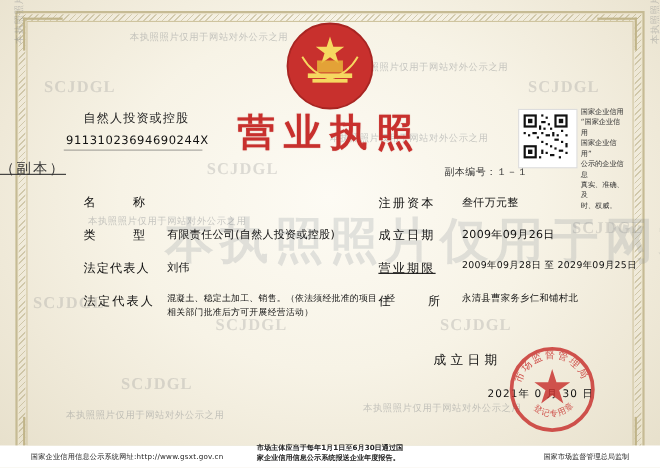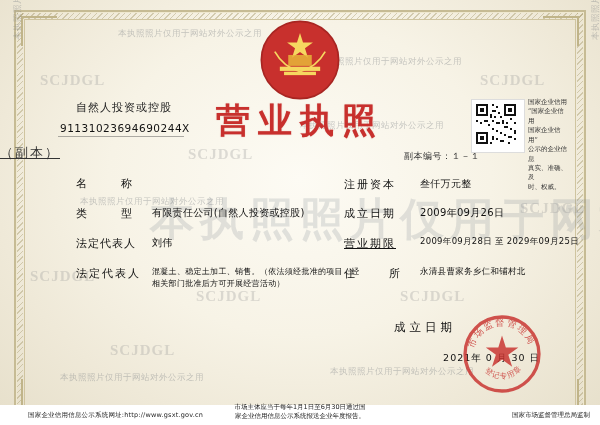--- a/index.html
+++ b/index.html
@@ -250,28 +250,28 @@
     bottom: 5px;
     font-size: 6.5px;
     color: #222;
     letter-spacing: 0.2px;
   }
   .footer-mid {
     position: absolute;
     left: 50%;
     transform: translateX(-50%);
     bottom: 3px;
-    text-align: center;
     font-size: 6.5px;
     color: #222;
     line-height: 1.5;
+    font-weight: bold;
   }
   .footer-right {
     position: absolute;
-    right: 10px;
+    right: 28px;
     bottom: 5px;
     font-size: 6.5px;
     color: #222;
   }
   .footer-band {
     position: absolute;
     left: 0; right: 0; bottom: 0;
     height: 20px;
     background: #ffffff;
   }

